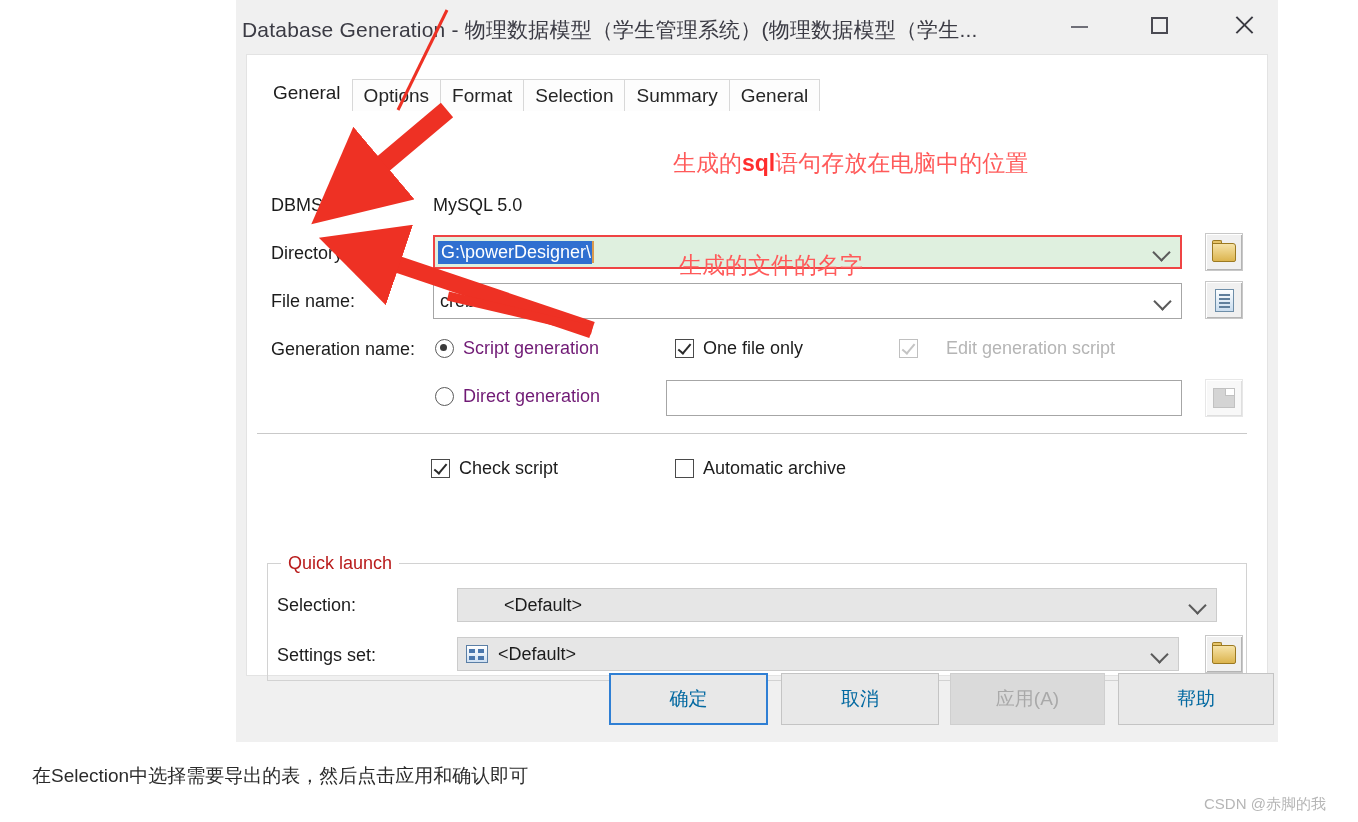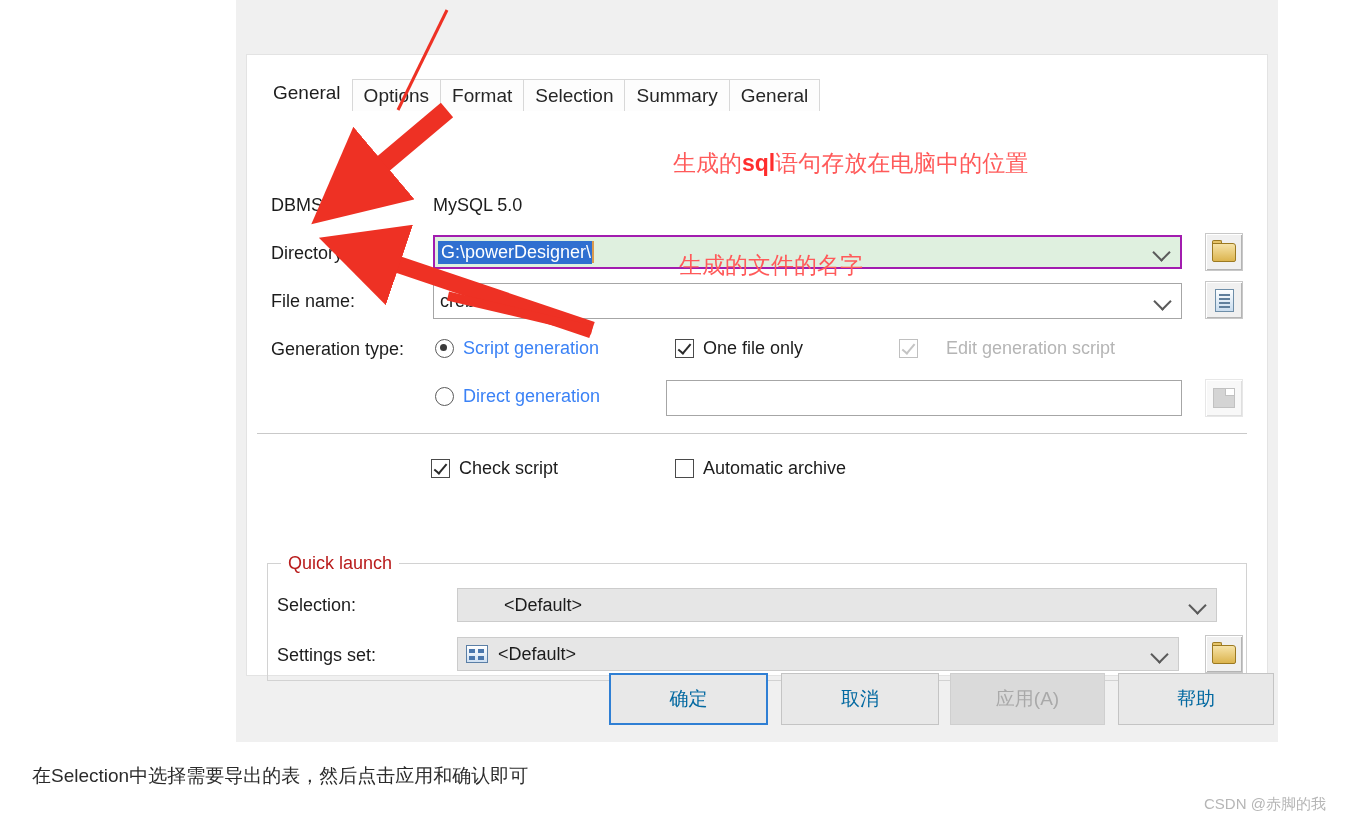--- a/index.html
+++ b/index.html
@@ -148,21 +148,21 @@
   
   .combo {
     position: absolute;
     box-sizing: border-box;
     border: 1px solid #a6a6a6;
     background: #ffffff;
     display: flex;
     align-items: center;
   }
   .combo.focused {
-    border: 2px solid #a21caf;
+    border: 2px solid #ef4444;
     background: #dff0df;
   }
   .combo .txt {
     font-size: 18px;
     color: #1c1c1c;
     padding-left: 6px;
     white-space: nowrap;
   }
   .combo .sel-txt {
     font-size: 18px;
@@ -290,21 +290,21 @@
   .radio.checked:after {
     content: "";
     position: absolute;
     left: 4px; top: 4px;
     width: 7px; height: 7px;
     border-radius: 50%;
     background: #3a3a3a;
   }
   .radio-row .lbl {
     font-size: 18px;
-    color: #3b82f6;
+    color: #701a75;
     margin-left: 9px;
     white-space: nowrap;
   }
 
   
   .check-row {
     position: absolute;
     display: flex;
     align-items: center;
   }
@@ -435,20 +435,33 @@
     font-size: 15px;
     color: #b6b6b6;
     white-space: nowrap;
   }
 </style>
 </head>
 <body>
 
 <div id="dialog">
 
+  <div id="titlebar">
+    <div id="title-text">Database Generation - 物理数据模型（学生管理系统）(物理数据模型（学生...</div>
+
+    <div class="wbtn" id="btn-min">
+      <div class="min-glyph"></div>
+    </div>
+    <div class="wbtn" id="btn-max">
+      <div class="max-glyph"></div>
+    </div>
+    <div class="wbtn" id="btn-close">
+      <div class="close-glyph"></div>
+    </div>
+  </div>
 
   <div id="client">
 
     <div id="tabstrip">
       <div class="tab active">General</div>
       <div class="tab">Options</div>
       <div class="tab">Format</div>
       <div class="tab">Selection</div>
       <div class="tab">Summary</div>
       <div class="tab">General</div>
@@ -474,21 +487,21 @@
 
       <div class="field-label" style="left:14px; top:180px;">File name:</div>
       <div class="combo" style="left:176px; top:172px; width:749px; height:36px;">
         <span class="txt">crebas</span>
         <span class="arrow"></span>
       </div>
       <div class="iconbtn" style="left:948px; top:170px;">
         <span class="doc-ico"></span>
       </div>
 
-      <div class="field-label" style="left:14px; top:228px;">Generation type:</div>
+      <div class="field-label" style="left:14px; top:228px;">Generation name:</div>
 
       <div class="radio-row" style="left:178px; top:227px;">
         <span class="radio checked"></span>
         <span class="lbl">Script generation</span>
       </div>
 
       <div class="check-row" style="left:418px; top:227px;">
         <span class="cbox checked"></span>
         <span class="lbl">One file only</span>
       </div>

